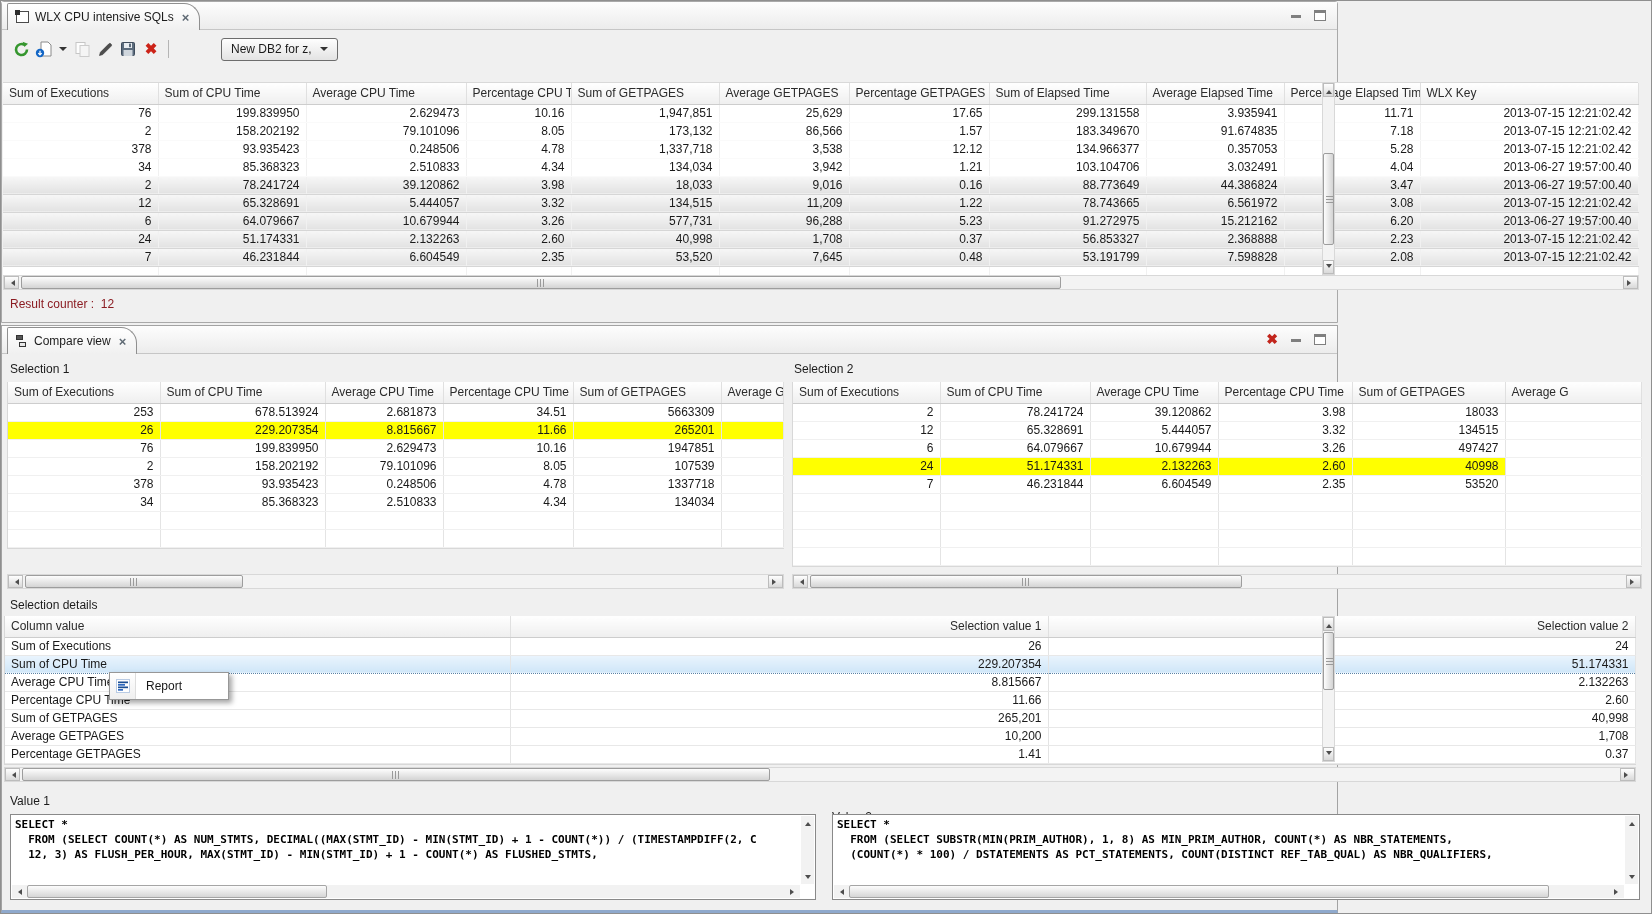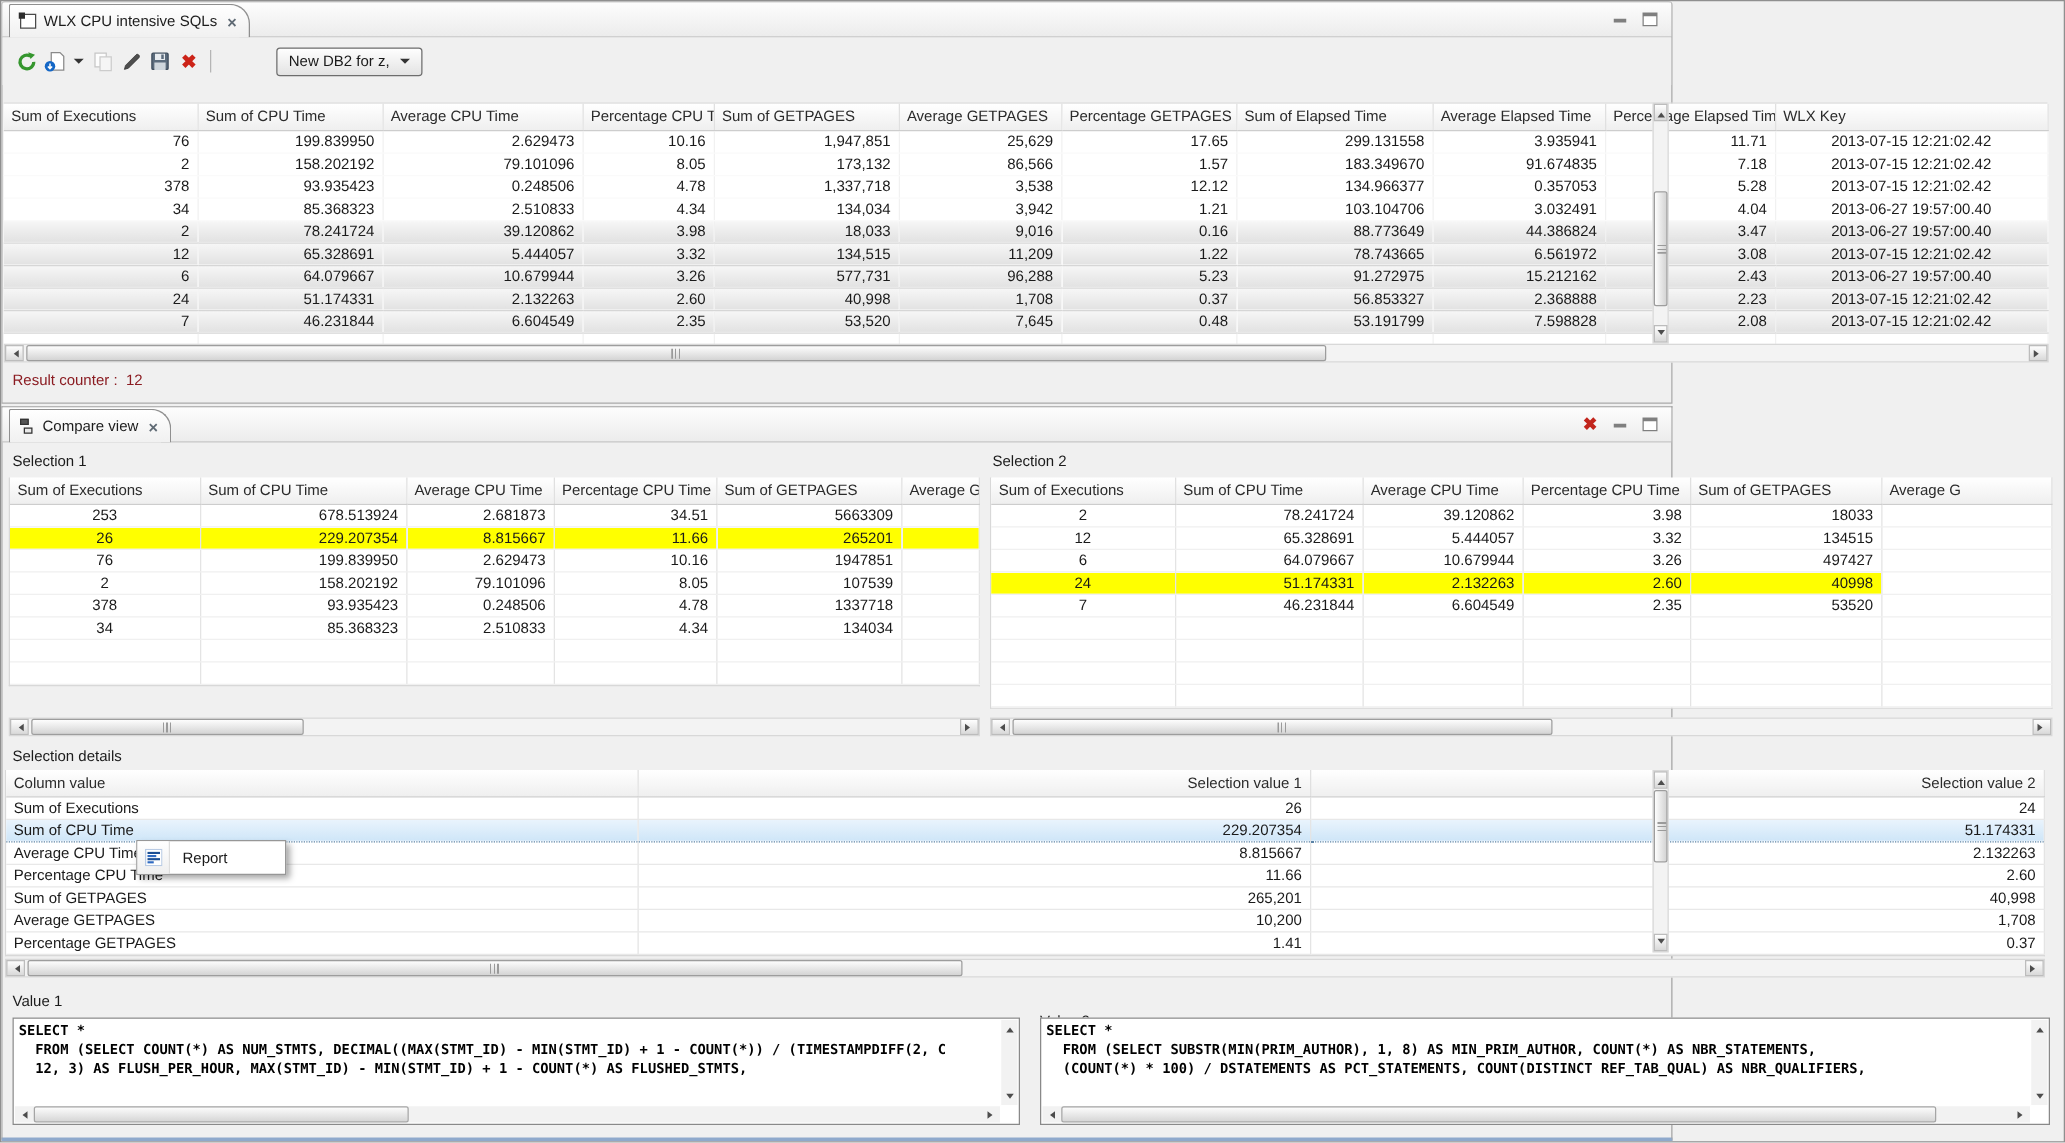--- a/index.html
+++ b/index.html
@@ -50,23 +50,23 @@
   .tri-s-d{display:inline-block;width:0;height:0;border:3px solid transparent;border-top:4px solid #4d4d4d}
 
   
   table.grid{border-collapse:collapse;table-layout:fixed;background:#fff}
   .grid th{background:linear-gradient(#ffffff,#f7f7f7 50%,#efefef);
     border-right:1px solid #e0e0e0;border-bottom:1px solid #cdcdcd;
     font-weight:normal;text-align:left;padding:3px 6px;height:21px;
     white-space:nowrap;overflow:hidden;color:#2b2b2b}
   .grid td{padding:0 6px;height:18px;white-space:nowrap;overflow:hidden;text-align:right}
   .top-grid td{border-right:1px solid #f1f1f1;border-bottom:1px solid #fafafa}
-  .top-grid td:last-child{text-align:center}
+  .top-grid td:last-child{text-align:right}
   .sel-grid td{border-right:1px solid #e4e4e4;border-bottom:1px solid #f0f0f0}
-  .sel-grid td:first-child{text-align:center}
+  .sel-grid td:first-child{text-align:right}
   .details-grid td{border-right:1px solid #e4e4e4;border-bottom:1px solid #e8e8e8}
   .details-grid td:first-child{text-align:left}
   .details-grid th:nth-child(2),.details-grid th:nth-child(3){text-align:right}
   tr.sel-gray td{background:linear-gradient(#f7f7f7,#e2e2e2);
     border-top:1px solid #ececec;border-bottom:1px solid #d6d6d6}
   tr.hl-yellow td{background:#ffff00}
   table[data-yellow-skip] tr.hl-yellow td:last-child{background:#fff}
   tr.sel-blue td{background:linear-gradient(#eaf4fd,#cfe6f8);
     border-top:1px dotted #5b83a6;border-bottom:1px dotted #5b83a6}
   .top-grid tr.empty-row td{height:8px}
@@ -289,21 +289,21 @@
             <tr class="sel-gray">
               <td>6</td>
               <td>64.079667</td>
               <td>10.679944</td>
               <td>3.26</td>
               <td>577,731</td>
               <td>96,288</td>
               <td>5.23</td>
               <td>91.272975</td>
               <td>15.212162</td>
-              <td>2.43</td>
+              <td>6.20</td>
               <td>2013-06-27 19:57:00.40</td>
             </tr>
             <tr class="sel-gray">
               <td>24</td>
               <td>51.174331</td>
               <td>2.132263</td>
               <td>2.60</td>
               <td>40,998</td>
               <td>1,708</td>
               <td>0.37</td>

